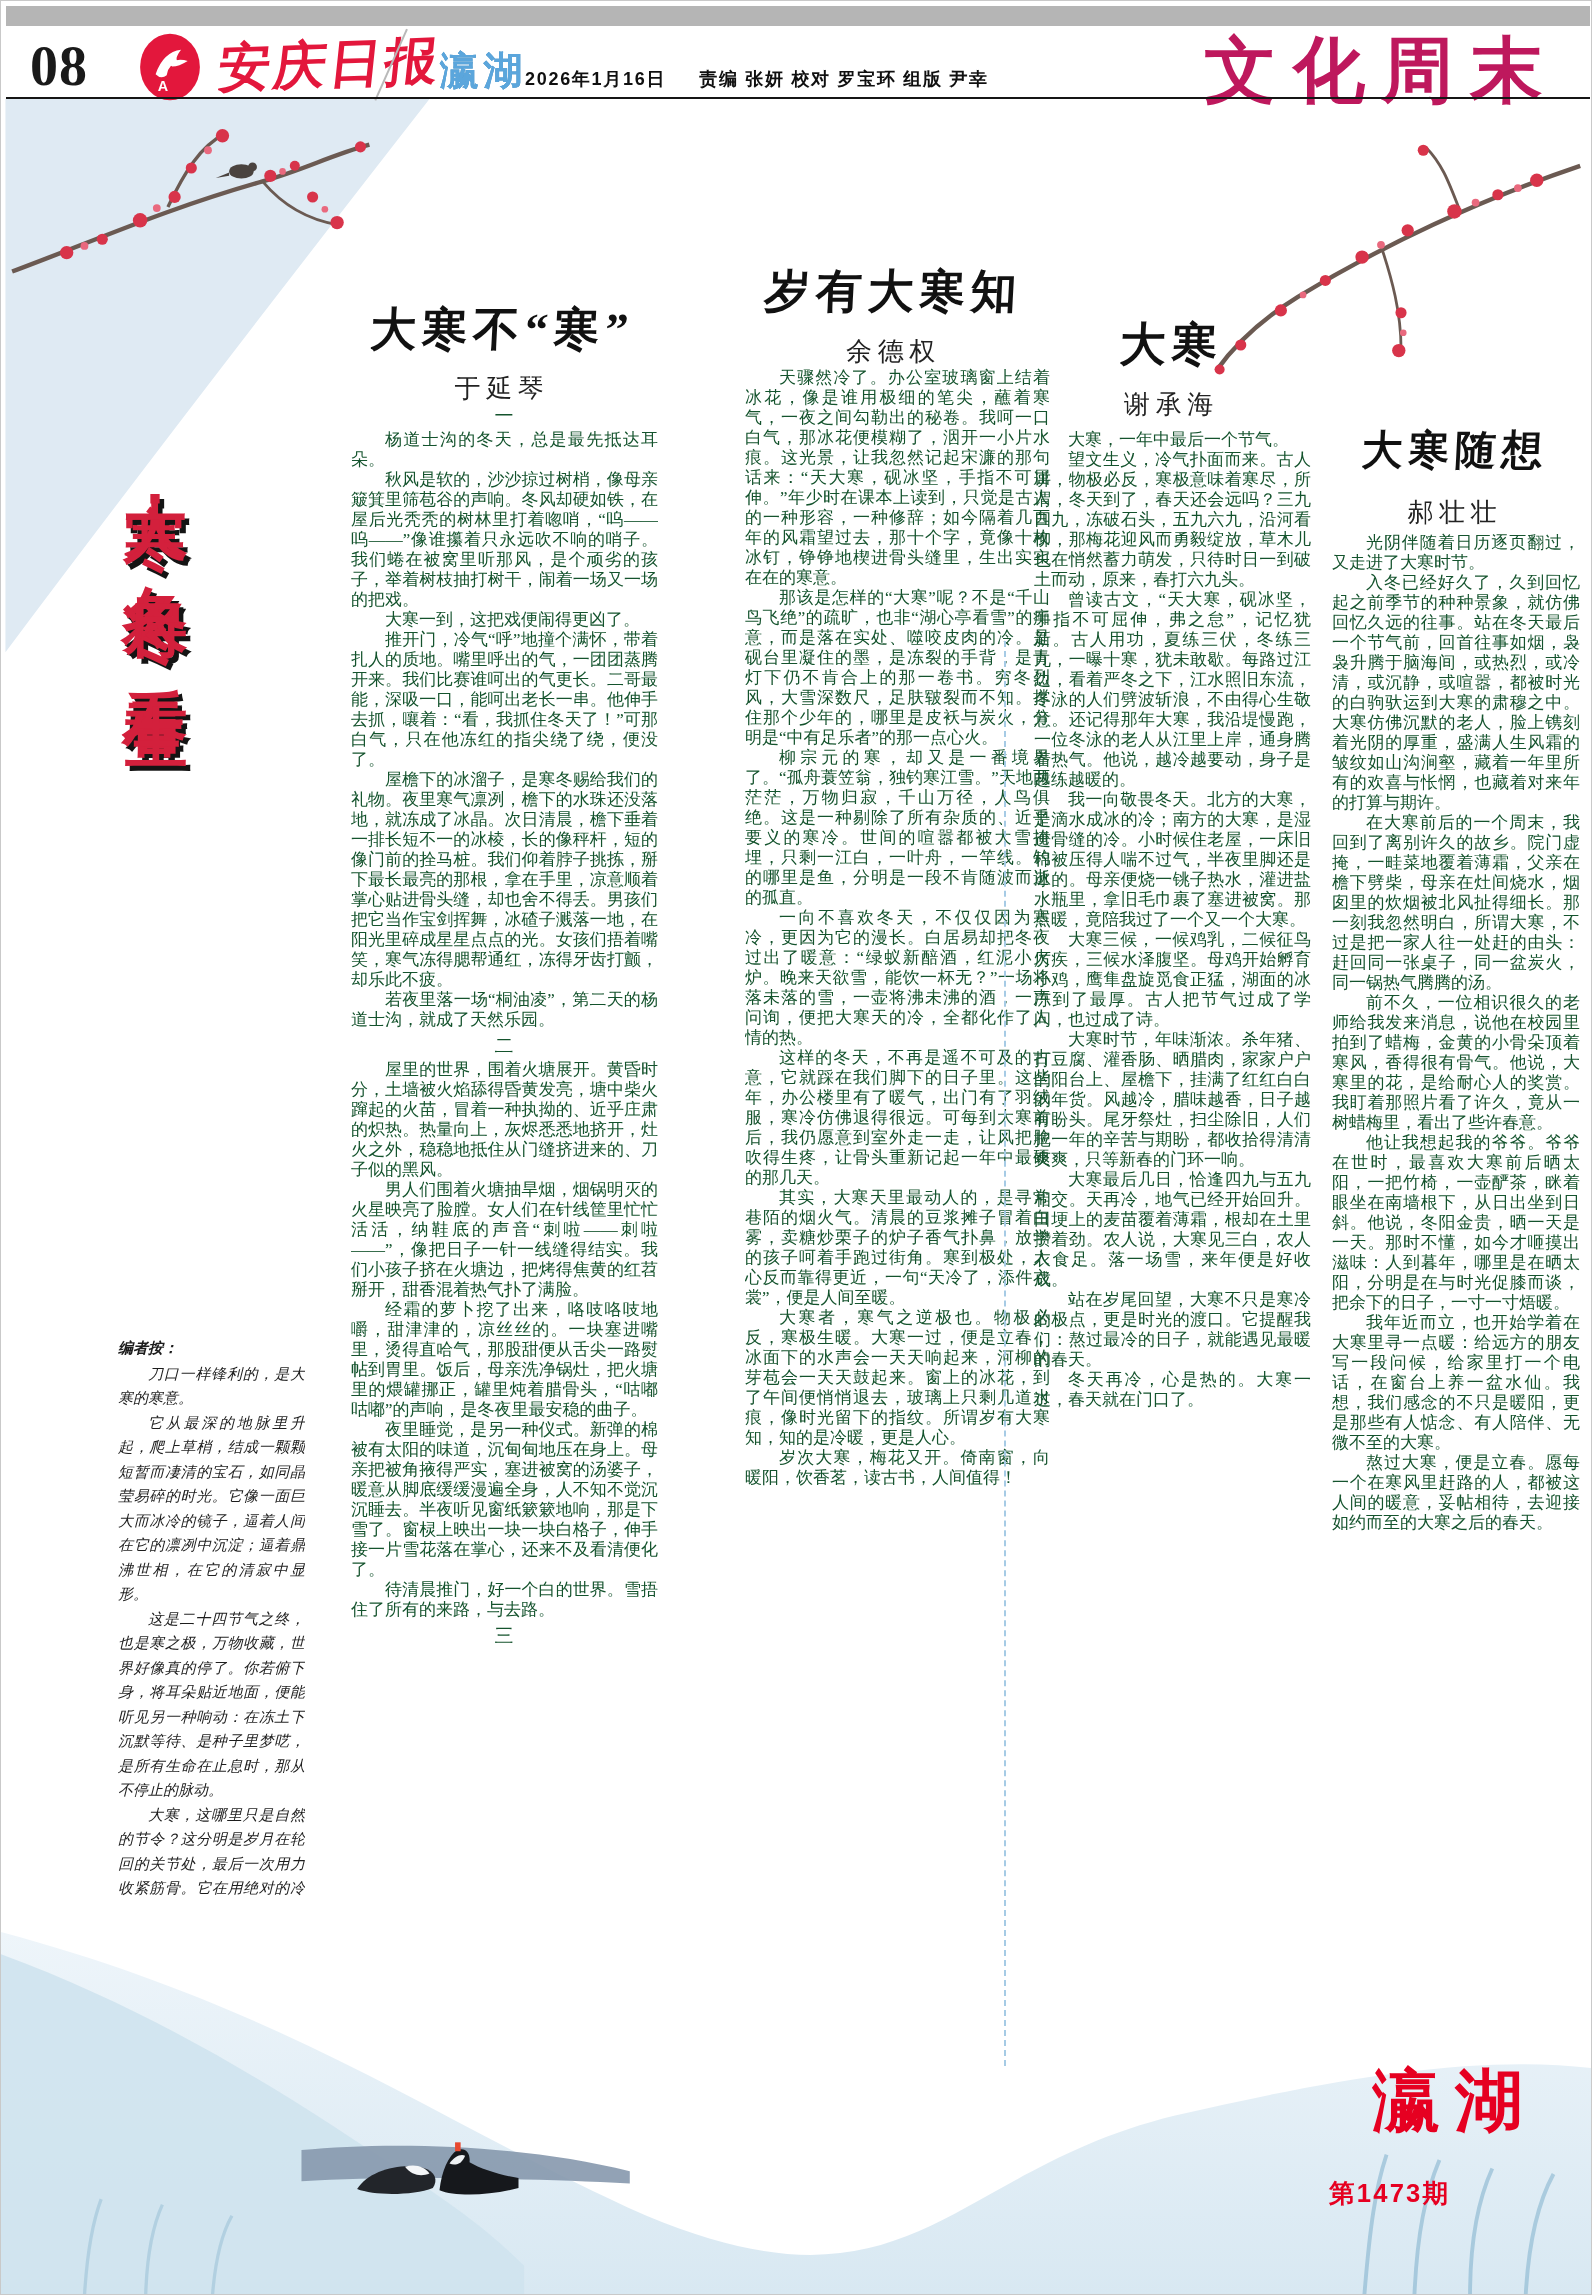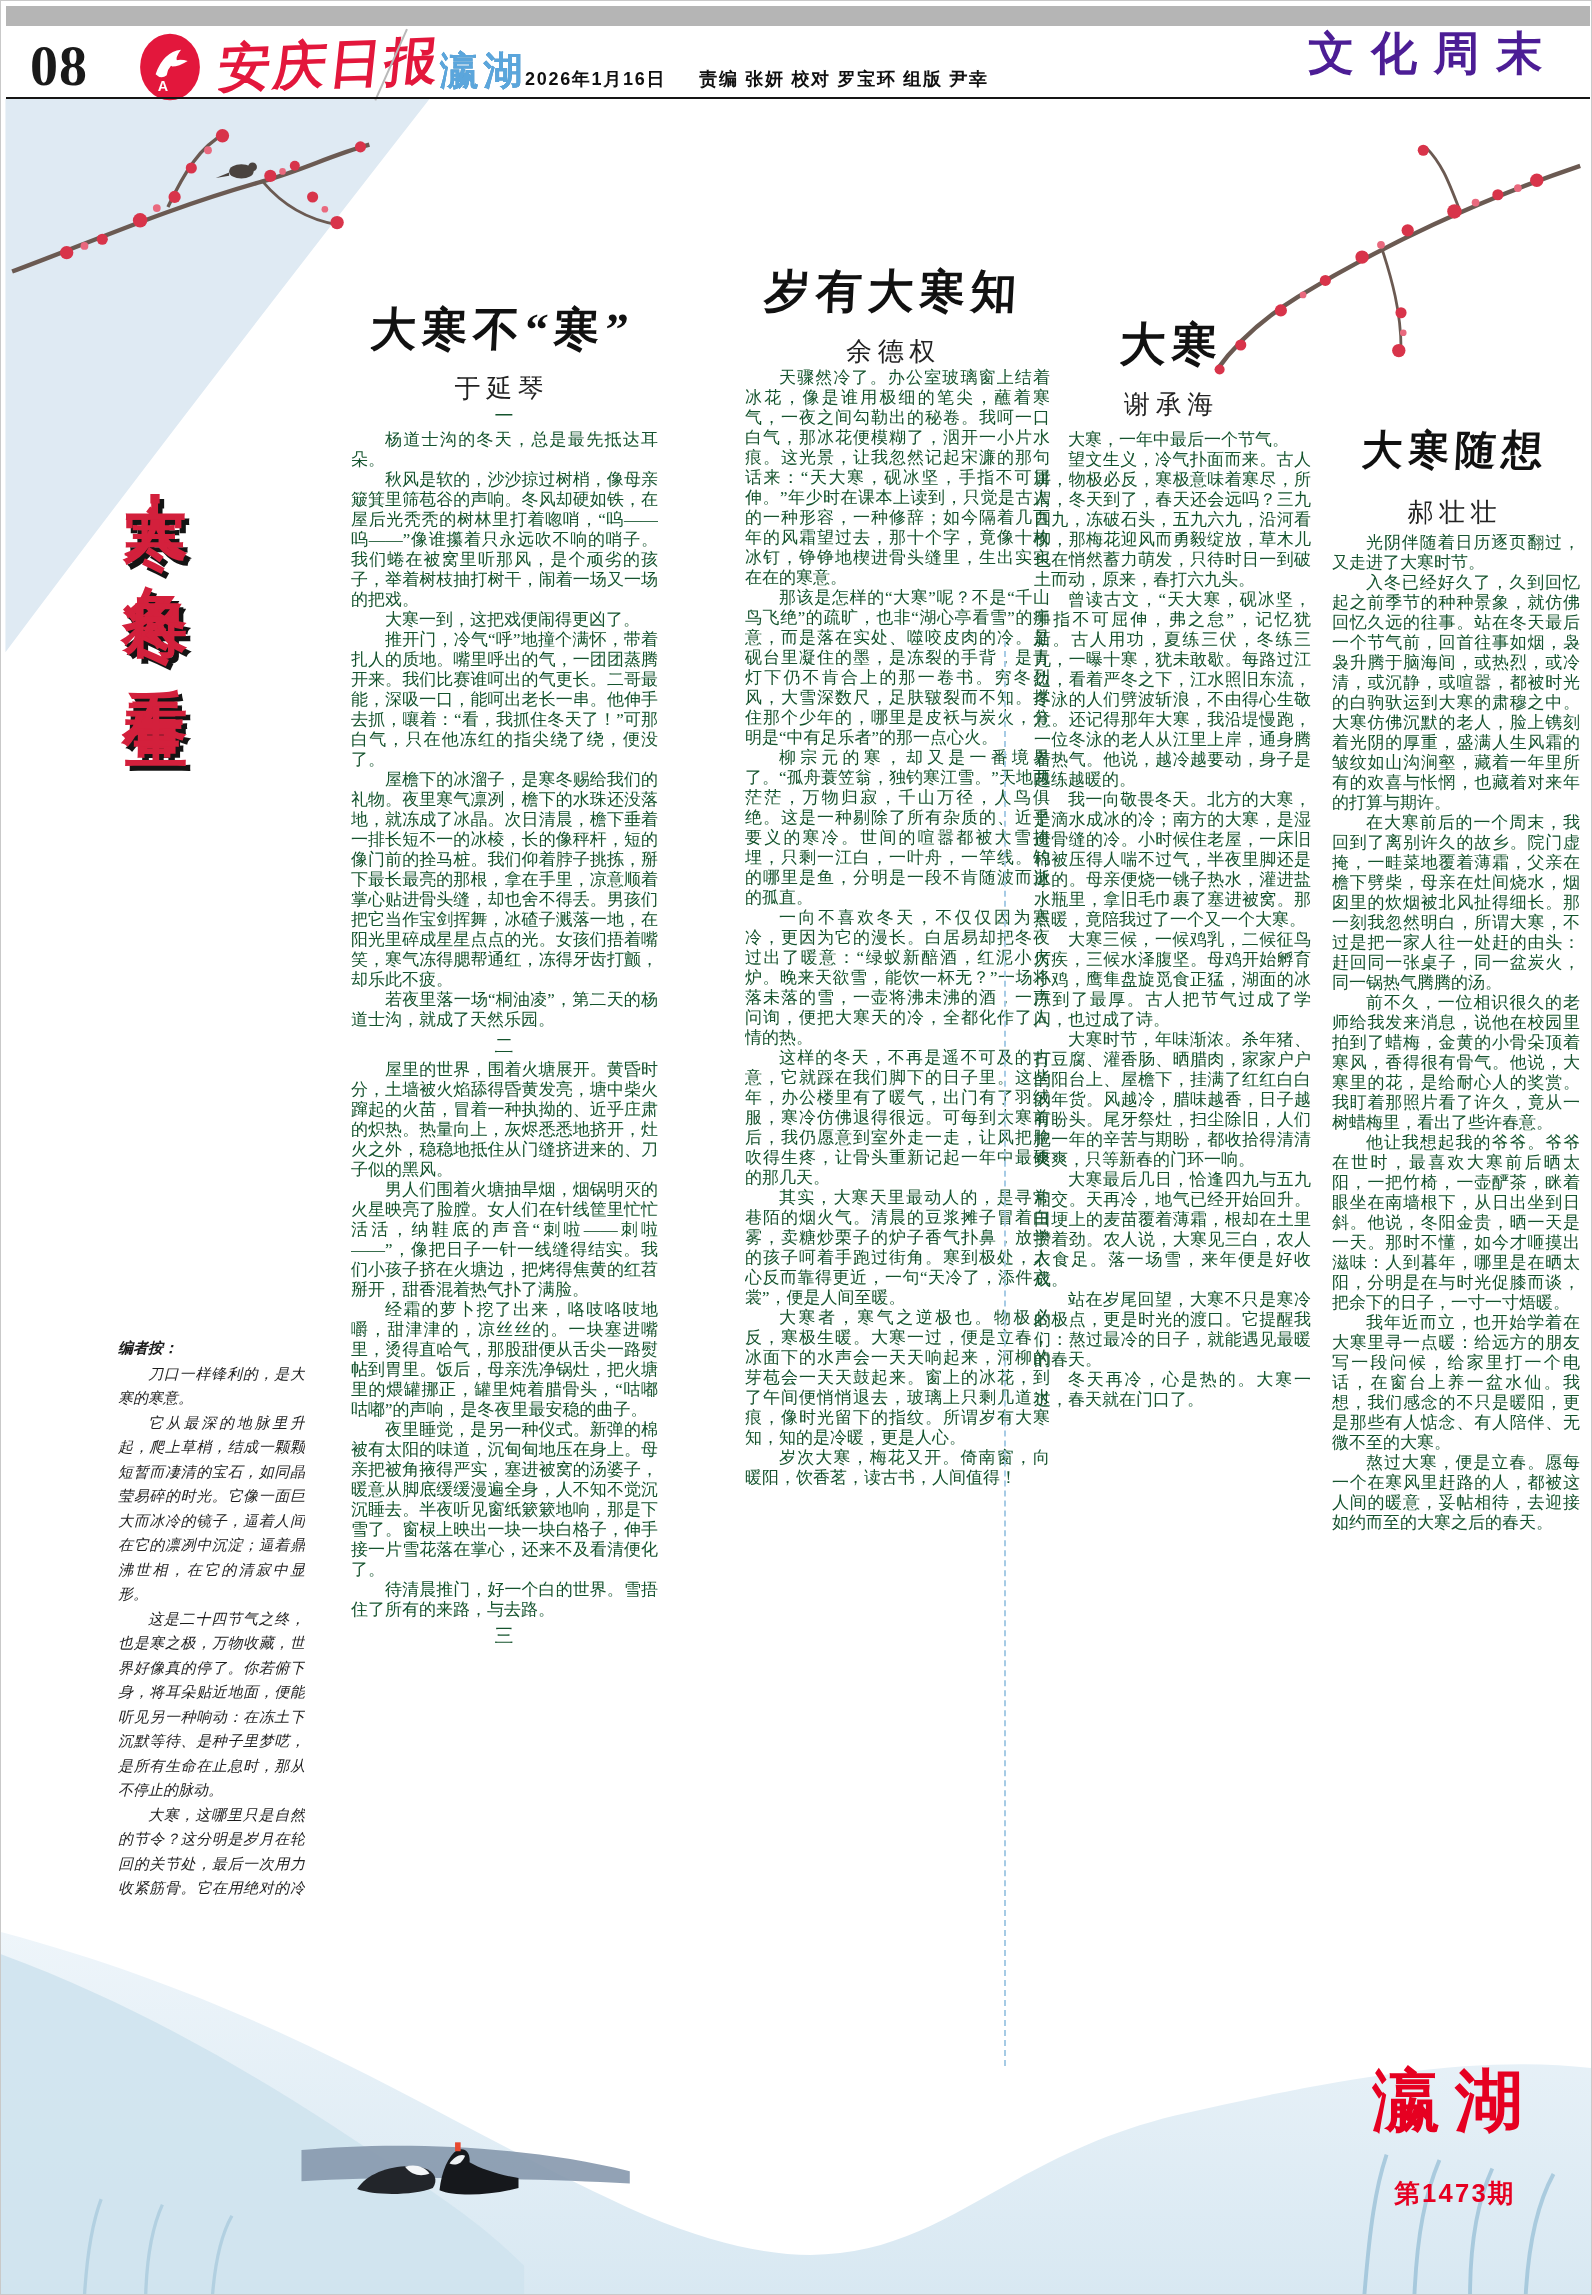--- a/index.html
+++ b/index.html
@@ -12,21 +12,21 @@
   .logo{position:absolute;left:138px;top:32px;width:62px;height:68px;}
   .papername{position:absolute;left:218px;top:29px;font-size:52px;font-weight:900;color:#e3173c;
              transform:skewX(-8deg) rotate(-2deg);letter-spacing:3.3px;white-space:nowrap;}
   .diagline{position:absolute;left:405px;top:28px;width:1.7px;height:78px;background:#b9b9b9;
             transform:rotate(24deg);transform-origin:top center;}
   .sectionbadge{position:absolute;left:439px;top:43px;font-family:"Liberation Sans",sans-serif;
                 font-size:39px;font-weight:900;color:#5ba6dc;letter-spacing:4.5px;
                 text-shadow:0 0 0.6px #3c84b8;}
   .dateline{position:absolute;left:524px;top:66px;font-family:Liberation Sans, sans-serif;
             font-size:18px;font-weight:bold;color:#101010;letter-spacing:1.7px;white-space:nowrap;}
-  .edition{position:absolute;right:32px;top:22px;font-size:46px;font-weight:900;color:#4c1d95;
+  .edition{position:absolute;right:32px;top:22px;font-size:72px;font-weight:900;color:#be185d;
            letter-spacing:16.7px;white-space:nowrap;}
   .toprule{position:absolute;left:4.5px;top:96px;width:1584px;height:2.2px;background:#151515;}
   
   .deco{position:absolute;left:0;top:0;width:1592px;height:2295px;pointer-events:none;}
   
   .vtitle{position:absolute;left:110px;top:441px;height:891px;
           writing-mode:vertical-rl;text-orientation:upright;
           font-size:65px;font-weight:900;color:#d3203c;letter-spacing:9px;
           text-shadow:4.5px 4.5px 0 #141414;font-family:"Liberation Serif",serif;}
   
@@ -41,21 +41,21 @@
   .abody{position:absolute;overflow:hidden;font-size:17px;line-height:20px;color:#14532d;
          text-align:justify;}
   .abody p.para{margin:0;text-indent:2em;}
   .sec-marker{text-align:center;font-size:19px;margin:5.6px 0 4.5px 0;letter-spacing:1.1px;}
   .divider{position:absolute;left:1003px;top:640px;height:1425px;width:0;
            border-left:2.2px dashed #a6cbe5;}
   
   .footmast{position:absolute;left:1328px;top:2055px;width:252px;text-align:center;
             font-size:68px;font-weight:900;color:#e60021;letter-spacing:14.5px;
             font-family:"Liberation Sans",sans-serif;}
-  .footissue{position:absolute;left:1328px;top:2175px;width:252px;text-align:center;
+  .footissue{position:absolute;left:1328px;top:2175px;width:252px;text-align:left;
              font-size:25.6px;font-weight:bold;color:#e60021;letter-spacing:2.2px;
              font-family:"Liberation Sans",sans-serif;}
 </style>
 </head>
 <body>
 
 <div class="page">
 
   <svg class="deco" viewBox="0 0 2861 4124" xmlns="http://www.w3.org/2000/svg">
     <defs>

